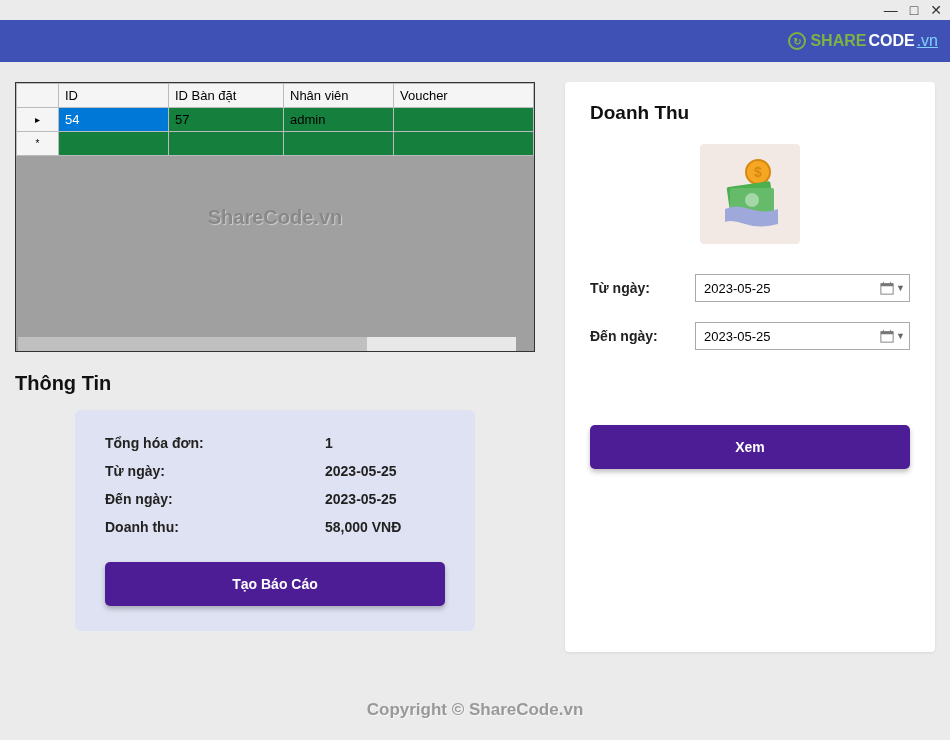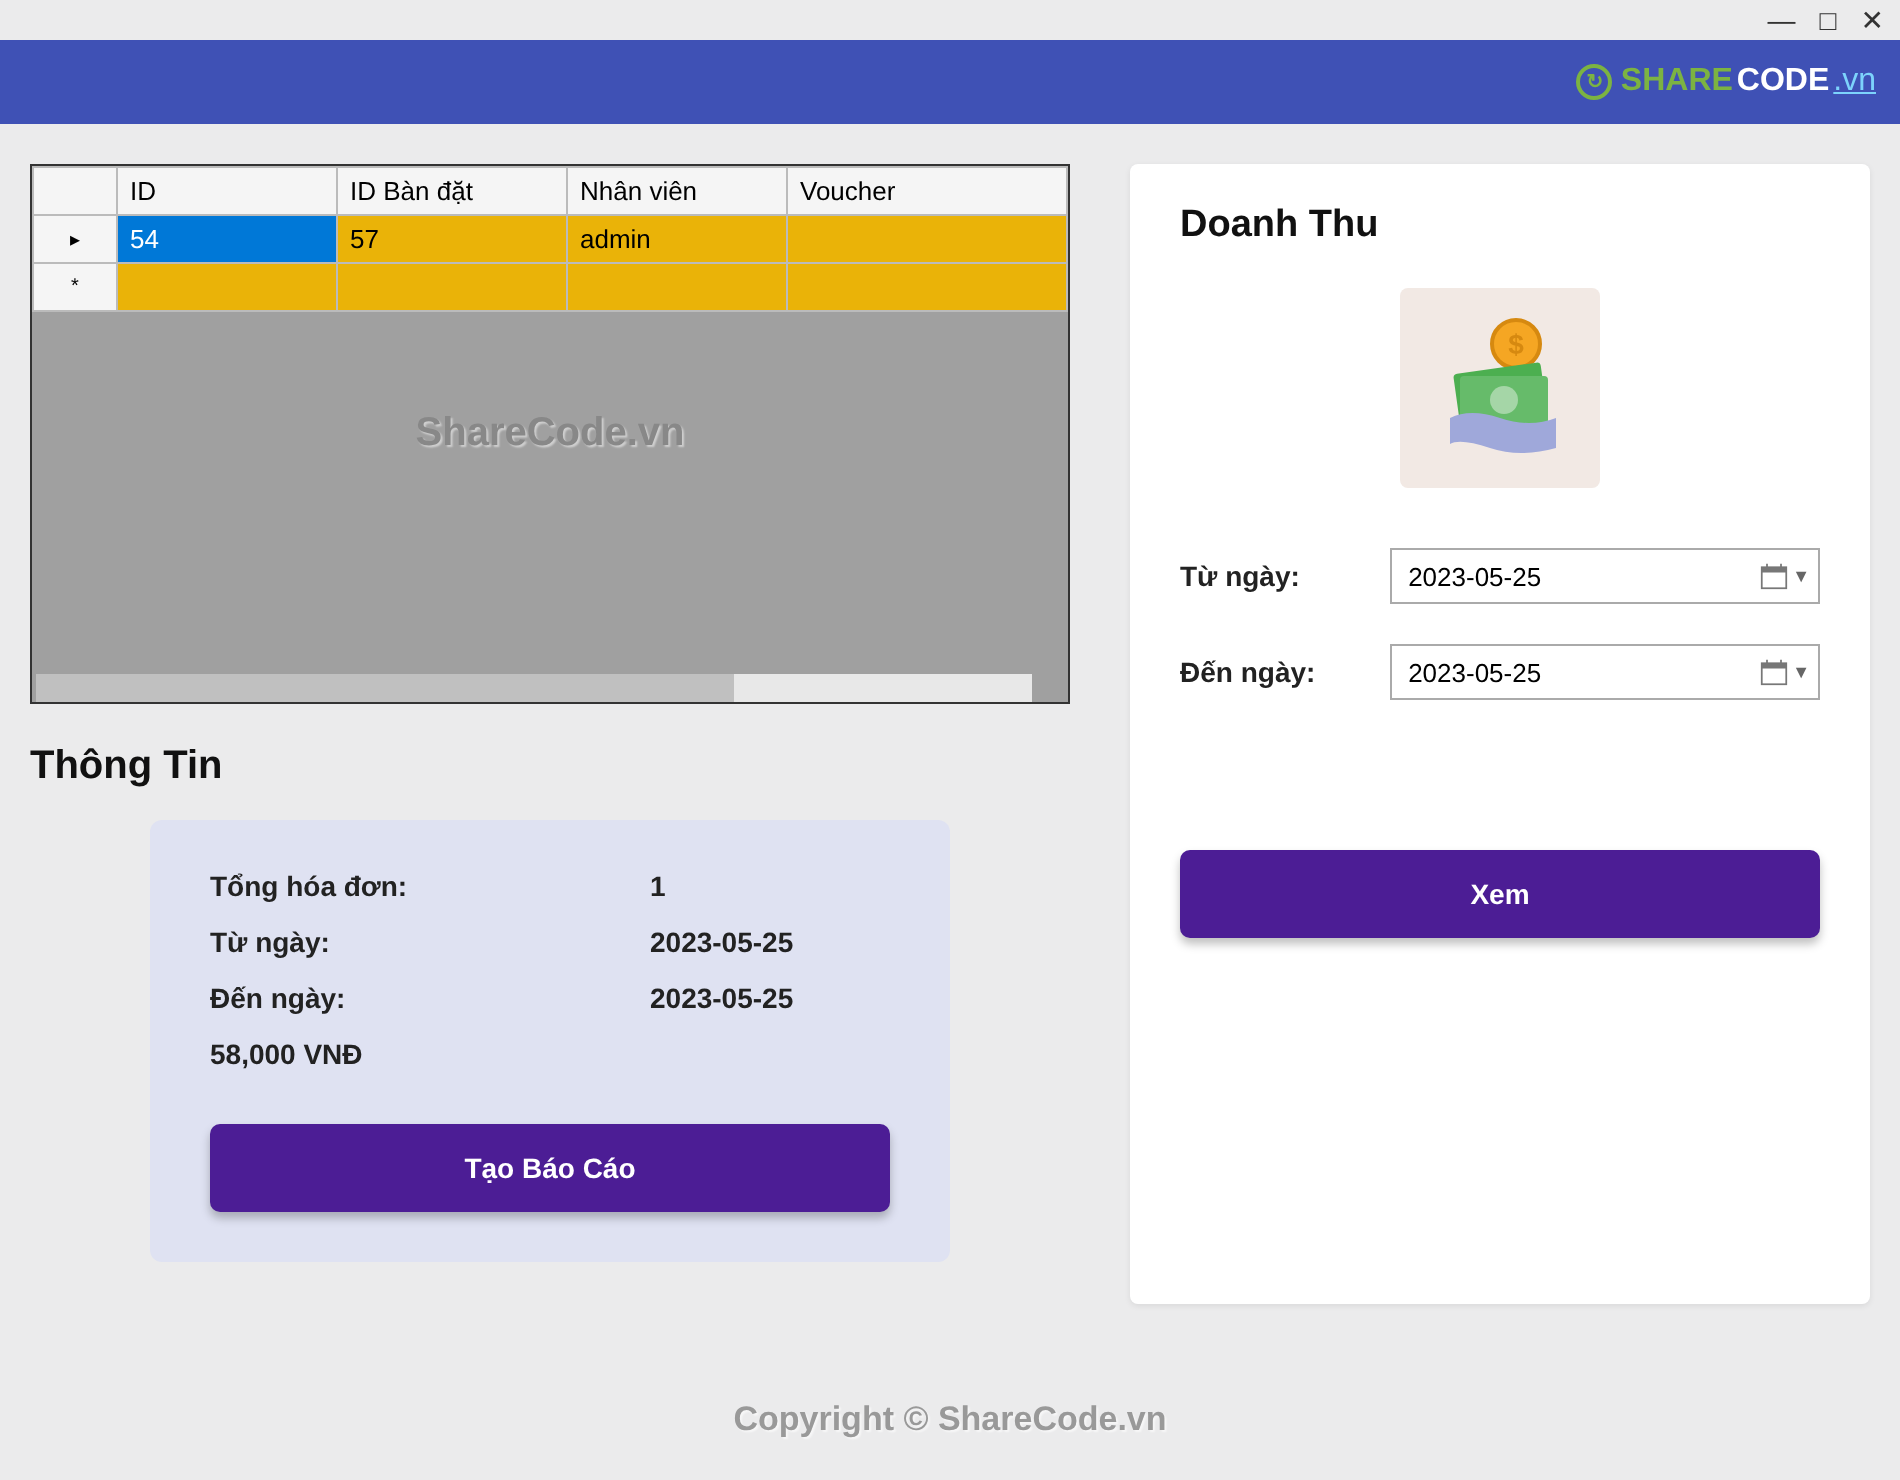--- a/index.html
+++ b/index.html
@@ -15,21 +15,21 @@
     .logo-watermark .light { color: #7dd3fc; font-weight: normal; text-decoration: underline; }
     .logo-icon { width: 18px; height: 18px; border: 2px solid #7cb342; border-radius: 50%; display: inline-flex; align-items: center; justify-content: center; font-size: 10px; color: #7cb342; margin-right: 2px; }
     
     .content { display: flex; padding: 20px 15px 10px 15px; gap: 30px; }
     .left-col { flex: 1; }
     .right-col { width: 370px; }
     
     h2 { font-size: 20px; font-weight: bold; margin-bottom: 15px; color: #111; }
     
     .table-wrap { border: 1px solid #333; height: 270px; background: #a0a0a0; position: relative; overflow: hidden; }
-    table { width: 100%; border-collapse: collapse; background: #eab308; table-layout: fixed; }
+    table { width: 100%; border-collapse: collapse; background: #15803d; table-layout: fixed; }
     th, td { border: 1px solid #bbb; padding: 4px 6px; font-size: 13px; text-align: left; height: 24px; font-weight: normal; }
     th { background: #f5f5f5; }
     th.rowhead, td.rowhead { width: 42px; background: #f5f5f5; text-align: center; }
     .col-id { width: 110px; }
     .col-ban { width: 115px; }
     .col-nv { width: 110px; }
     .selected-cell { background: #0078d7; color: #fff; }
     .row-marker { font-size: 10px; }
     .watermark-center { position: absolute; top: 50%; left: 50%; transform: translate(-50%, -50%); color: #888; font-size: 20px; font-weight: bold; text-shadow: 1px 1px 1px rgba(255,255,255,0.5); }
     .scrollbar-h { position: absolute; bottom: 0; left: 2px; right: 18px; height: 14px; background: #e8e8e8; }
@@ -123,20 +123,21 @@
         </div>
         <div class="info-row">
           <span class="label">Từ ngày:</span>
           <span class="value">2023-05-25</span>
         </div>
         <div class="info-row">
           <span class="label">Đến ngày:</span>
           <span class="value">2023-05-25</span>
         </div>
         <div class="info-row">
+          <span class="label">Doanh thu:</span>
           <span class="value">58,000 VNĐ</span>
         </div>
         <button class="btn">Tạo Báo Cáo</button>
       </div>
     </div>
   </div>
 
   <div class="right-col">
     <div class="panel">
       <h2>Doanh Thu</h2>

